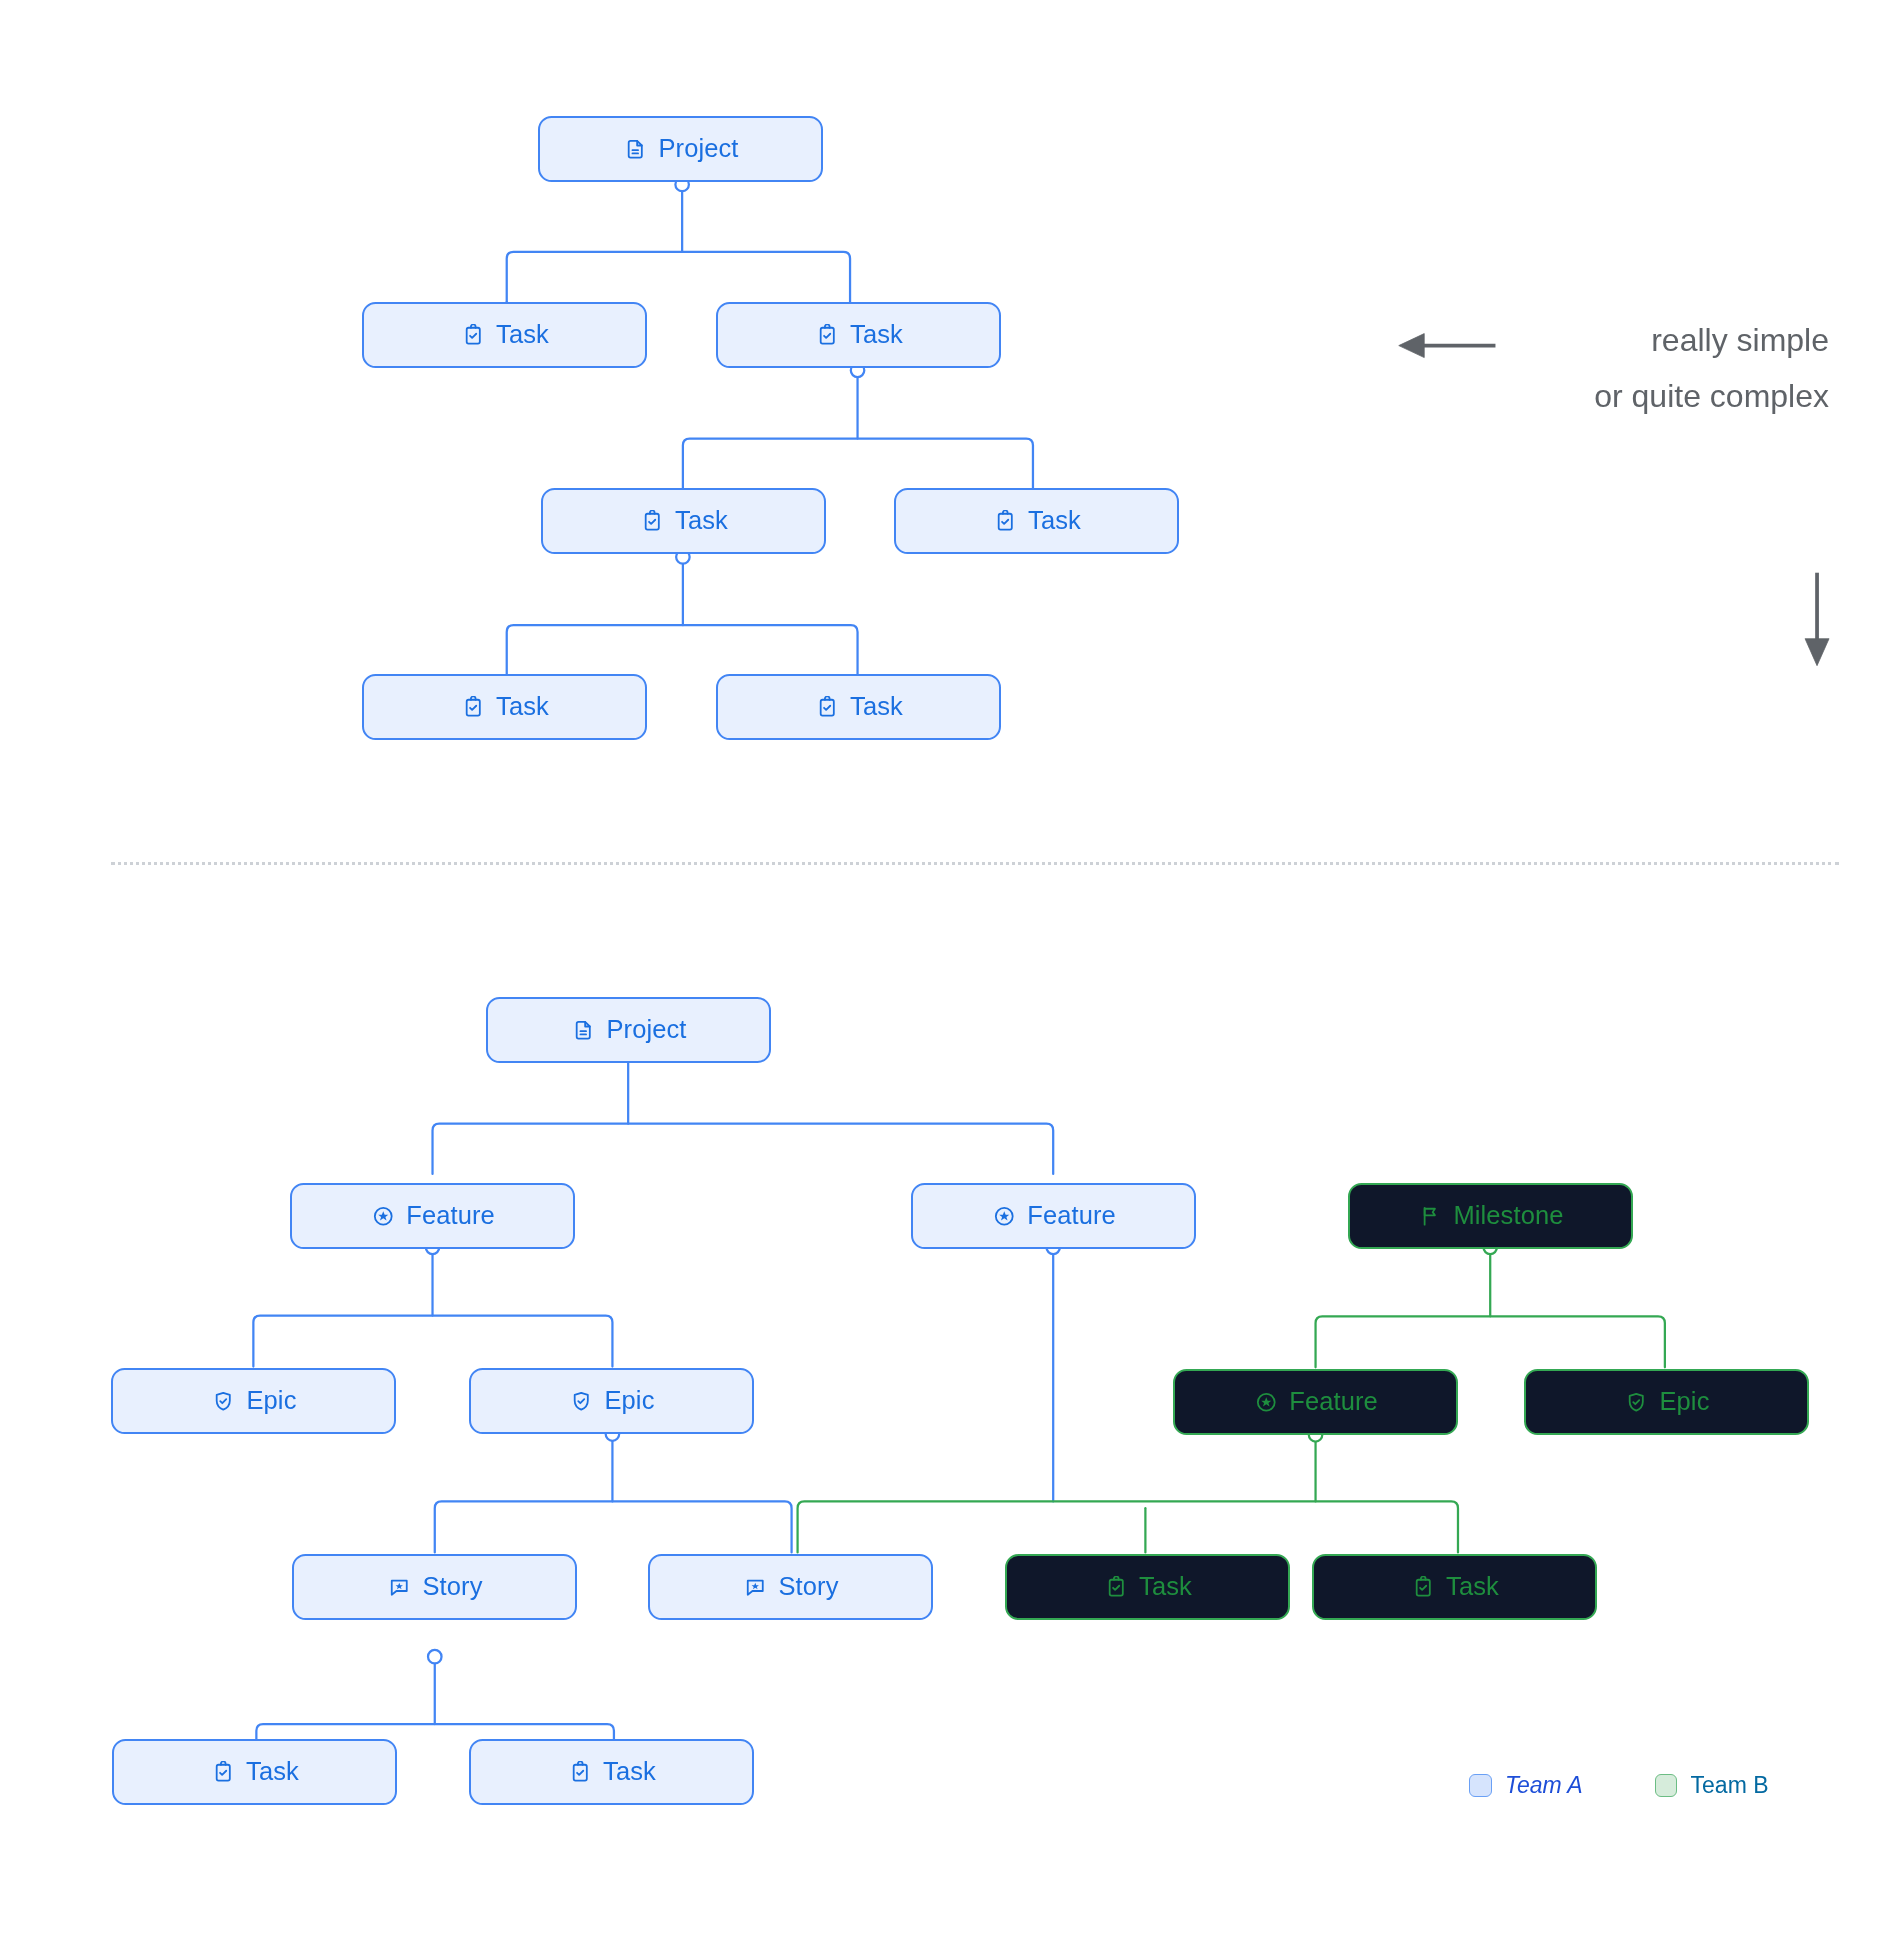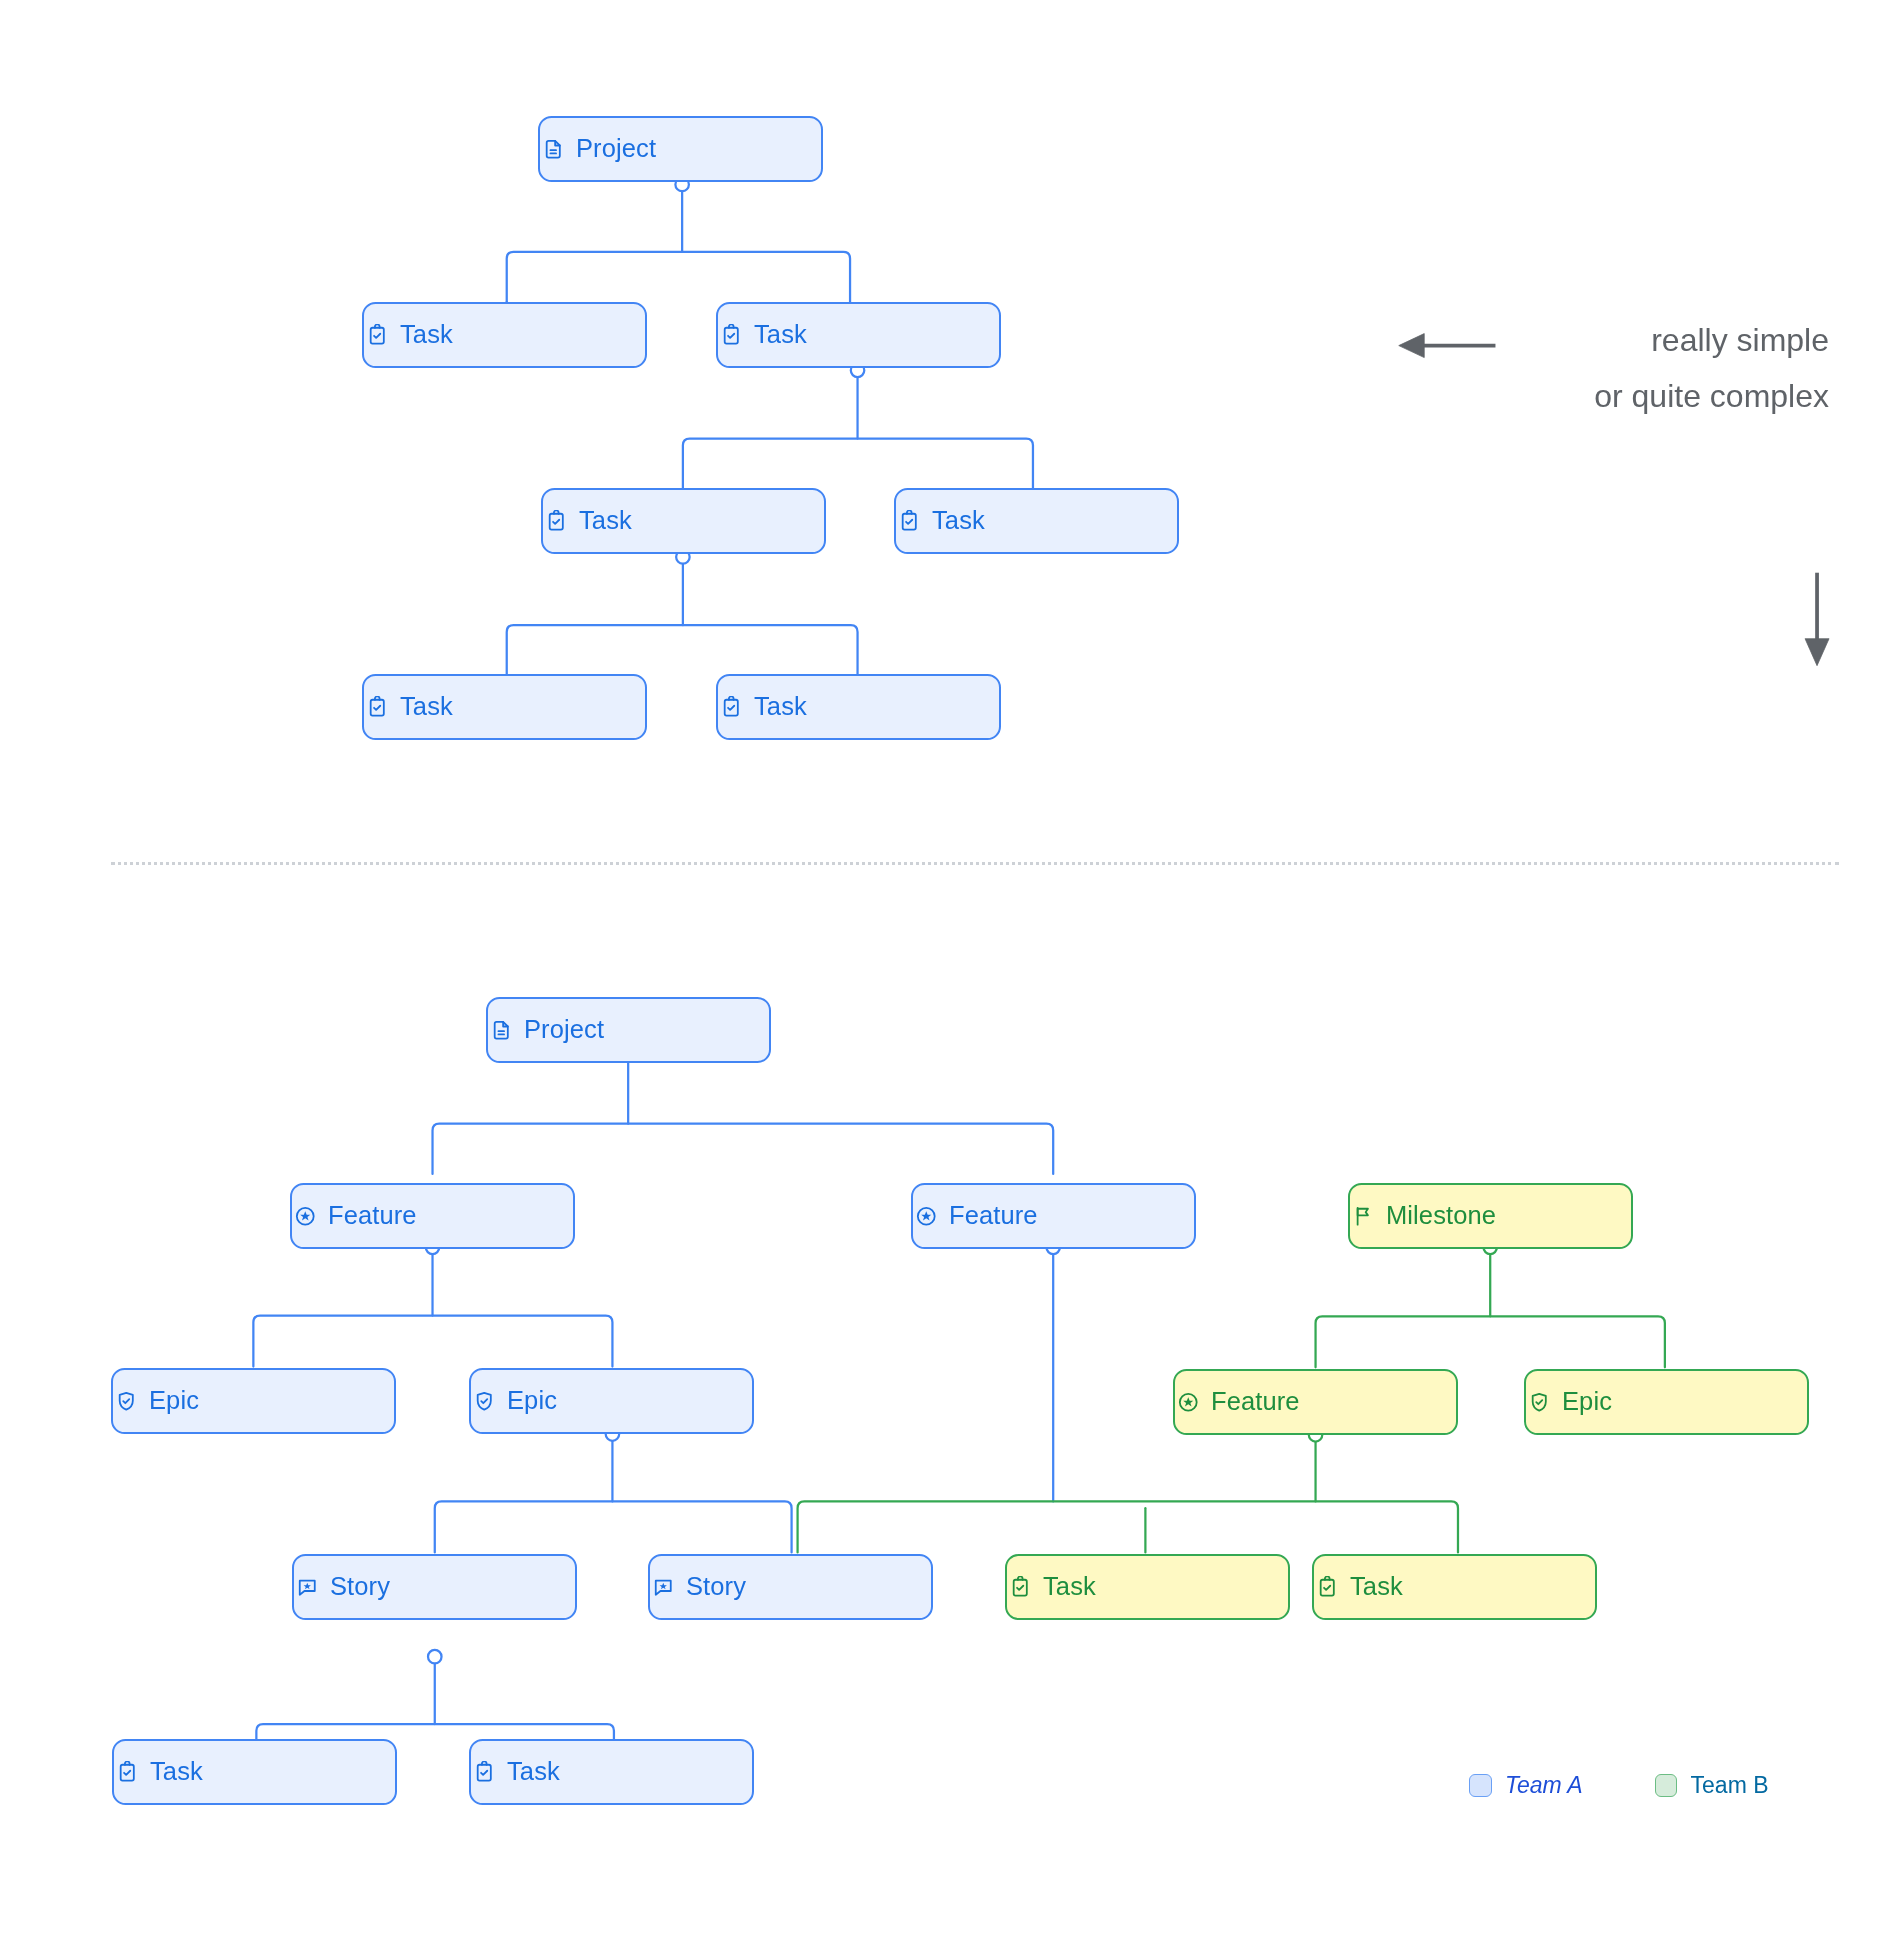--- a/index.html
+++ b/index.html
@@ -6,27 +6,27 @@
   body{
     width:1898px;height:1955px;position:relative;overflow:hidden;
     font-family:"Liberation Sans","DejaVu Sans",sans-serif;
   }
   .canvas{position:absolute;inset:0;}
   svg.wires{position:absolute;left:0;top:0;width:1898px;height:1955px;overflow:visible;}
 
   
   .node{
     position:absolute;box-sizing:border-box;
-    display:flex;align-items:center;gap:10.5px;
+    display:flex;align-items:center;justify-content:center;gap:10.5px;
     border-radius:13.5px;border-width:2.2px;border-style:solid;
     font-size:25.5px;font-weight:400;letter-spacing:0.1px;
     white-space:nowrap;
   }
   .node.blue{background:#e8f0fe;border-color:#4285f4;color:#1a6fe0;}
-  .node.green{background:#fef9c3;border-color:#34a853;color:#1e8e3e;}
+  .node.green{background:#0f172a;border-color:#34a853;color:#1e8e3e;}
   .node .ico{display:inline-flex;align-items:center;justify-content:center;width:25.5px;height:25.5px;flex:0 0 25.5px;}
   .node .ico svg{display:block;}
   .node .lbl{line-height:1;}
 
   
   .annot{
     position:absolute;color:#5f6368;font-size:32px;line-height:1.19;
     text-align:right;font-weight:400;
   }
   .annot .para2{margin-top:18px;}

